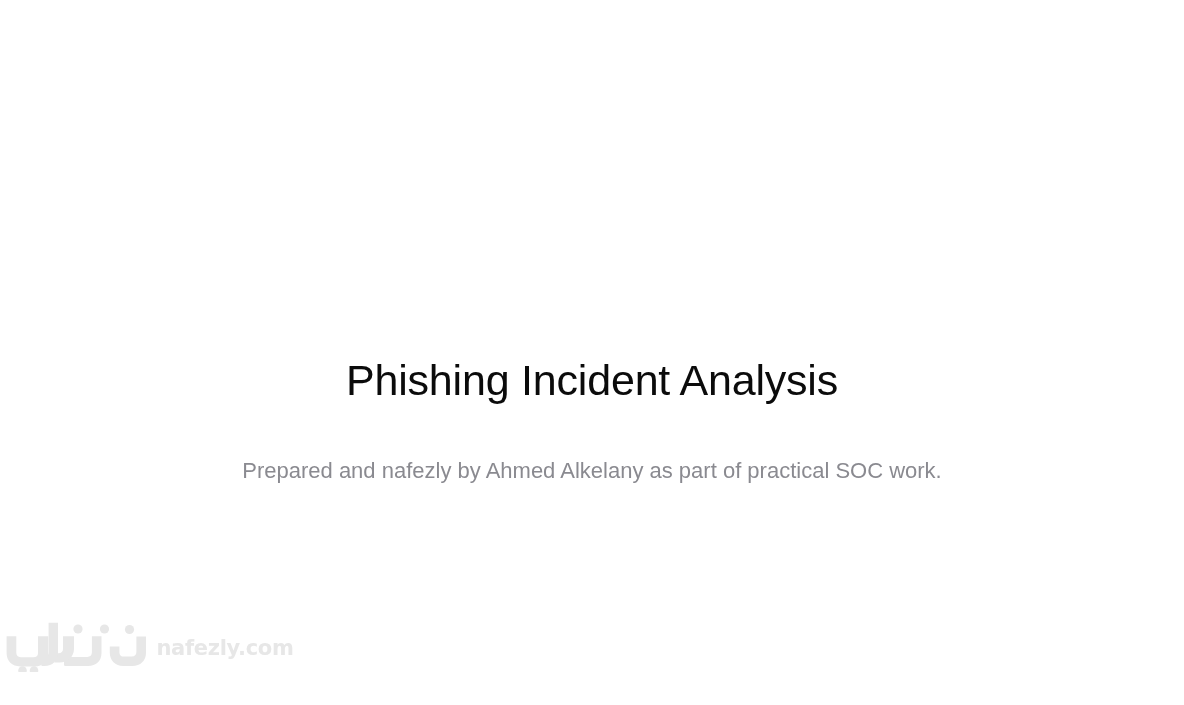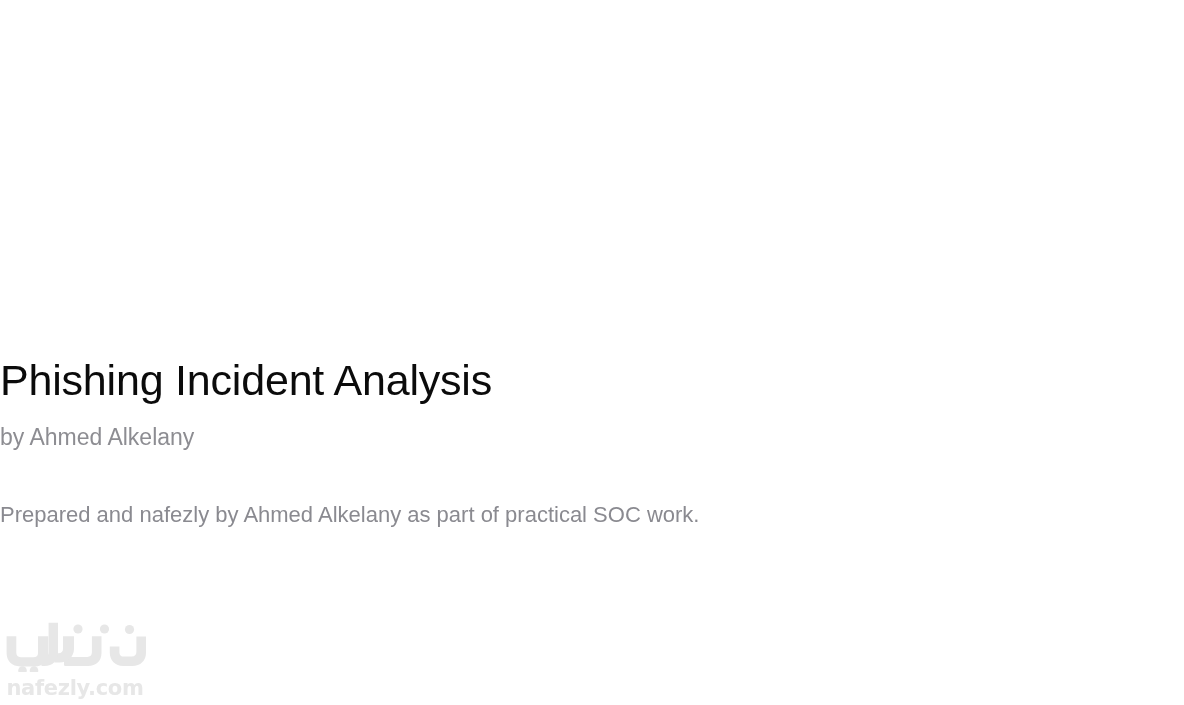--- a/index.html
+++ b/index.html
@@ -32,20 +32,21 @@
     width: 1184px;
     height: 352px;
   }
 
   
   .title-block {
     position: absolute;
     left: 0;
     top: 352px;
     width: 1184px;
+    text-align: center;
   }
 
   .project-title {
     margin: 0;
     font-family: "Liberation Sans", "DejaVu Sans", sans-serif;
     font-size: 43px;
     font-weight: 400;
     line-height: 56px;
     letter-spacing: -0.2px;
     color: #0b0b0b;
@@ -74,22 +75,22 @@
     white-space: nowrap;
   }
 
   
   .watermark {
     position: absolute;
     left: 0;
     top: 622px;
     width: 1184px;
     display: flex;
-    flex-direction: column;
-    align-items: flex-start;
+    flex-direction: row;
+    align-items: center;
     justify-content: flex-start;
     user-select: none;
     pointer-events: none;
   }
 
   .watermark-mark {
     display: block;
     width: 150px;
     height: 50px;
   }
@@ -107,21 +108,20 @@
 <body>
 
 <div class="cover">
 
   <div class="top-spacer"></div>
 
   <div class="title-block">
 
     <h1 class="project-title">Phishing Incident Analysis</h1>
 
-    <p class="project-author">by Ahmed Alkelany</p>
 
     <p class="project-description">Prepared and nafezly by Ahmed Alkelany as part of practical SOC work.</p>
 
   </div>
 
   <div class="watermark">
 
     <svg class="watermark-mark" viewBox="0 0 150 50" xmlns="http://www.w3.org/2000/svg" aria-hidden="true">
       <g class="wm-fill">
 

